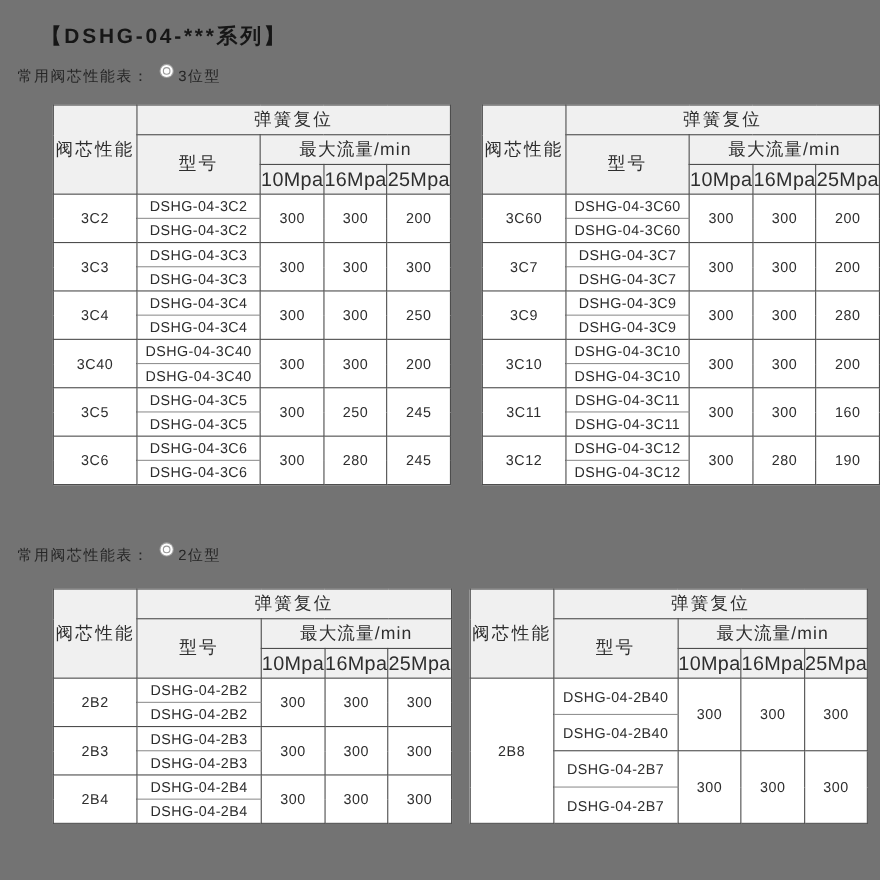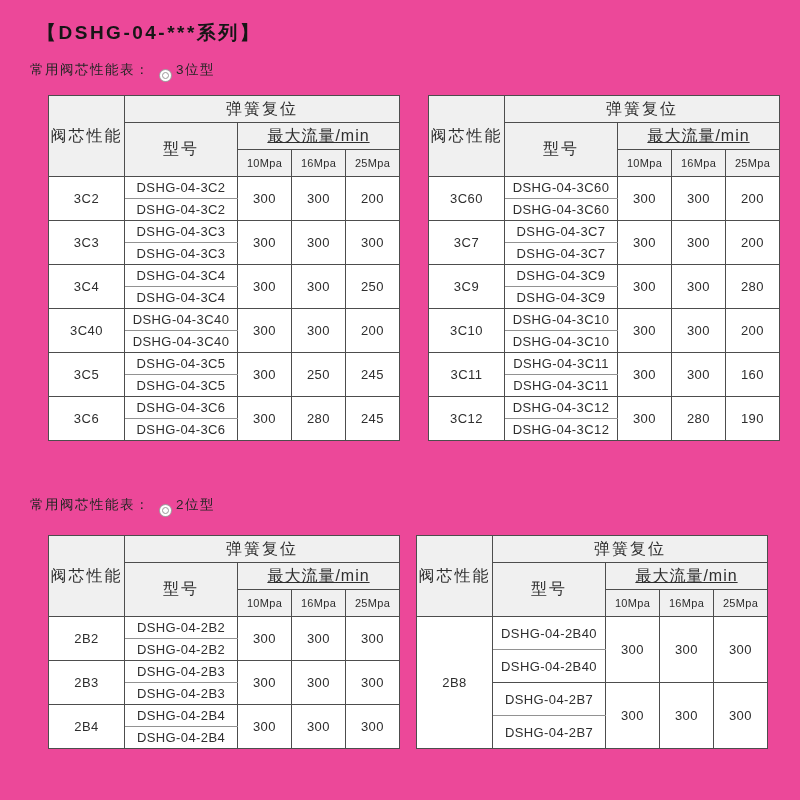--- a/index.html
+++ b/index.html
@@ -1,26 +1,26 @@
 <!DOCTYPE html>
 <html><head>
 <meta charset="utf-8">
 <style>
   html,body{margin:0;padding:0;background:#ffffff;}
   .page{
-    position:relative;width:800px;height:800px;background:#ec4899;overflow:hidden;
+    position:relative;width:800px;height:800px;background:#737373;overflow:hidden;
     font-family:"Liberation Sans","DejaVu Sans",sans-serif;color:#2e2e2e;
   }
   .title{
     position:absolute;left:37px;top:20px;font-size:19px;font-weight:bold;
     color:#161616;letter-spacing:2.5px;
   }
   .caption{
-    position:absolute;left:30px;font-size:13.5px;color:#262626;letter-spacing:1.5px;
-    display:flex;align-items:flex-end;
+    position:absolute;left:16px;font-size:13.5px;color:#262626;letter-spacing:1.5px;
+    display:flex;align-items:flex-start;
   }
   .caption-1{top:61px;}
   .caption-2{top:496px;}
   .radio-icon{
     display:inline-block;width:5px;height:5px;border-radius:50%;
     border:1px solid #9a9a9a;background:#fff;
     box-shadow:0 0 0 2px #ffffff,0 0 0 3px #a2a2a2;
     margin:0 7px 0 12px;
   }
   .tables-row{position:absolute;display:flex;}
@@ -30,22 +30,22 @@
   table.spec col.c-spool{width:76px;}
   table.spec col.c-model{width:113px;}
   table.spec col.c-val{width:54px;}
   table.spec th, table.spec td{
     border:1px solid #4d4d4d;text-align:center;vertical-align:middle;
     font-weight:normal;color:#2e2e2e;padding:0;
   }
   table.spec thead th{
     background:#f0f0f0;height:26px;font-size:16px;letter-spacing:2px;
   }
-  table.spec thead th.p-col{letter-spacing:0.3px;font-size:11px;}
-  table.spec thead th.flow-h{letter-spacing:1px;text-decoration:underline;}
+  table.spec thead th.p-col{letter-spacing:0.3px;font-size:18px;}
+  table.spec thead th.flow-h{letter-spacing:1px;}
   table.spec tbody td{height:21px;font-size:13px;background:#ffffff;}
   td.spool-cell{letter-spacing:0.5px;margin-top:21px;}
   td.model-cell{text-align:left;padding-left:10px;letter-spacing:0.4px;font-size:13px;}
   td.model-cell.pair-top{border-bottom-color:#929292;}
   td.model-cell.pair-bottom{border-top-color:#929292;}
   td.value-cell{letter-spacing:0.5px;margin-top:29px;}
 </style>
 </head>
 <body>
 

